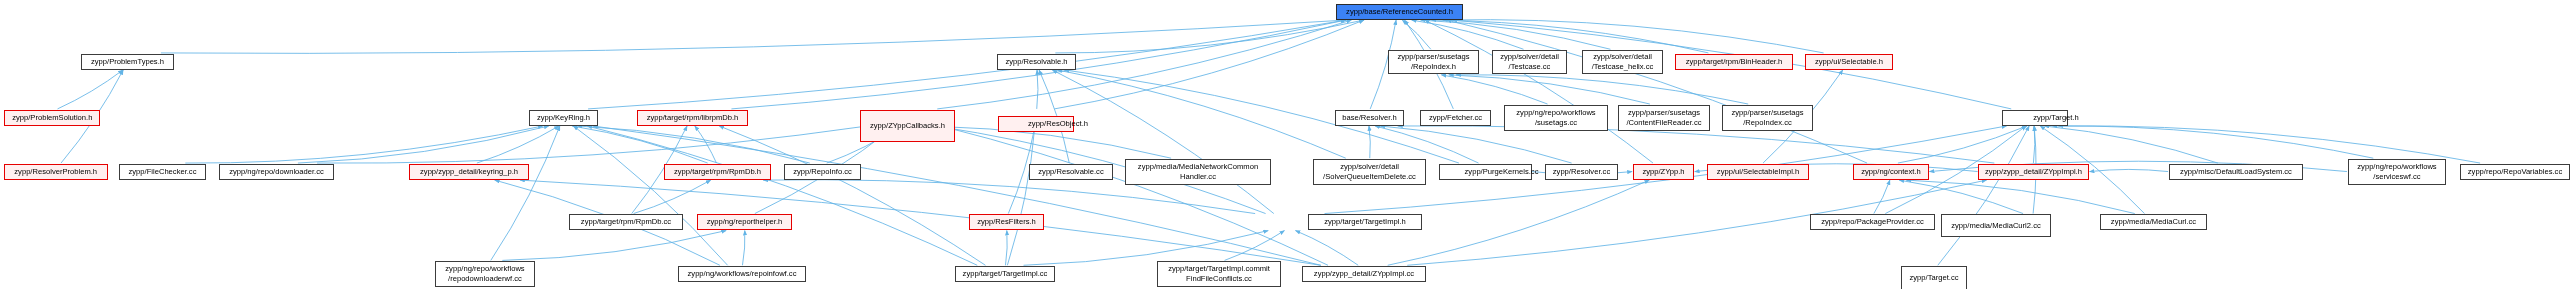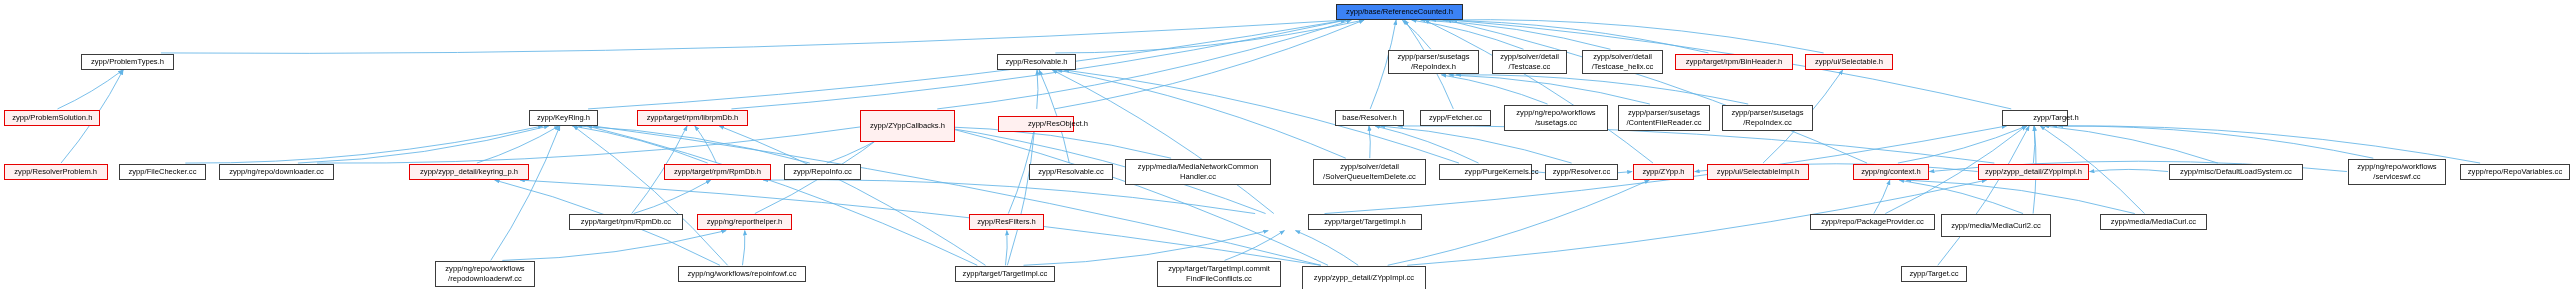--- a/index.html
+++ b/index.html
@@ -184,16 +184,16 @@
     <div class="node" style="left: 1308px; top: 214px; width: 114px; height: 16px;">zypp/target/TargetImpl.h</div>
     <div class="node" style="left: 1810px; top: 214px; width: 125px; height: 16px;">zypp/repo/PackageProvider.cc</div>
     <div class="node" style="left: 1913px; top: 214px; width: 110px; height: 23px; margin-left: 28px;">zypp/media/MediaCurl2.cc</div>
     <div class="node" style="left: 2100px; top: 214px; width: 107px; height: 16px;">zypp/media/MediaCurl.cc</div>
     <div class="node" style="left: 435px; top: 261px; width: 100px; height: 25.6px;">zypp/ng/repo/workflows
 /repodownloaderwf.cc</div>
     <div class="node" style="left: 678px; top: 266px; width: 128px; height: 16px;">zypp/ng/workflows/repoinfowf.cc</div>
     <div class="node" style="left: 955px; top: 266px; width: 100px; height: 16px;">zypp/target/TargetImpl.cc</div>
     <div class="node" style="left: 1157px; top: 261px; width: 124px; height: 25.6px;">zypp/target/TargetImpl.commit
 FindFileConflicts.cc</div>
-    <div class="node" style="left: 1302px; top: 266px; width: 124px; height: 24px;">zypp/zypp_detail/ZYppImpl.cc</div>
-    <div class="node" style="left: 1901px; top: 266px; width: 66px; height: 16px;">zypp/Target.cc</div>
+    <div class="node" style="left: 1302px; top: 266px; width: 124px; height: 16px;">zypp/zypp_detail/ZYppImpl.cc</div>
+    <div class="node" style="left: 1901px; top: 266px; width: 66px; height: 24px;">zypp/Target.cc</div>
   </div>
 
 
 </body></html>

